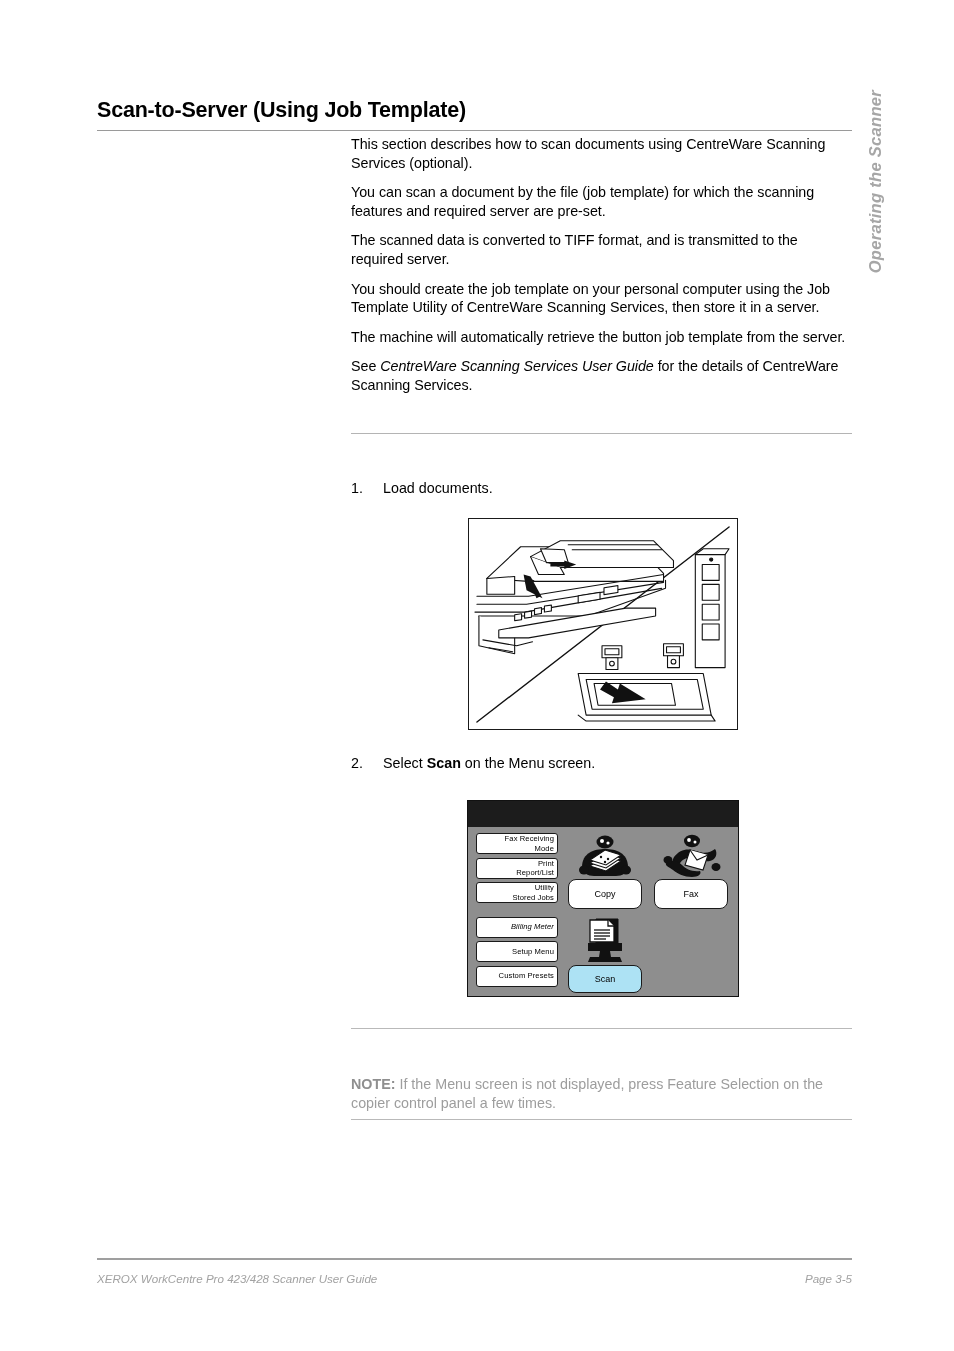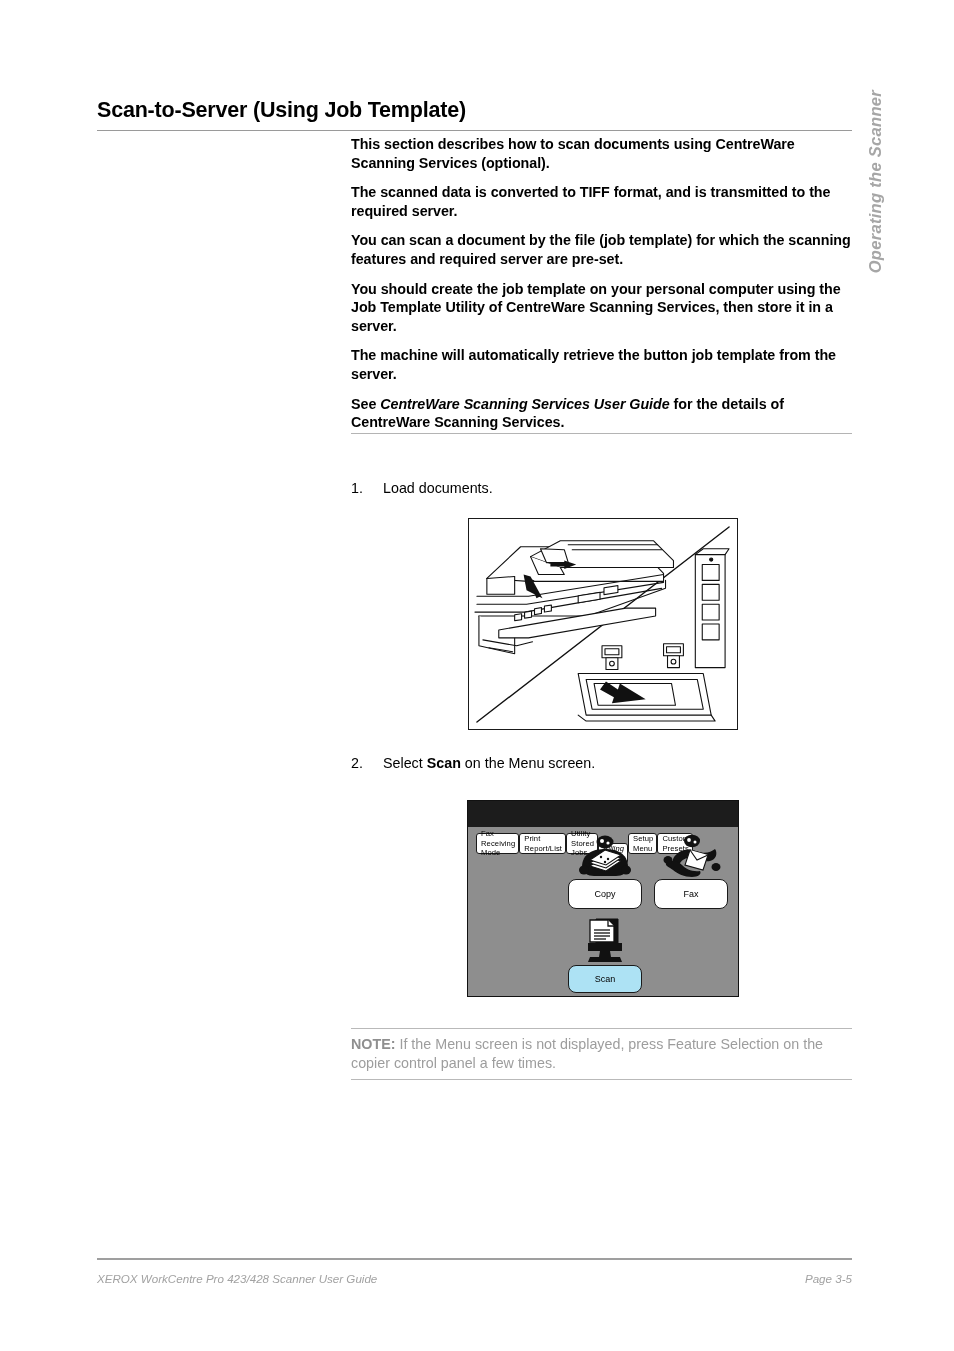--- a/index.html
+++ b/index.html
@@ -69,21 +69,20 @@
     position: absolute;
     left: 351px;
     top: 135px;
     width: 501px;
   }
   .p {
     font-size: 14.3px;
     line-height: 18.6px;
     margin: 0 0 11px 0;
     letter-spacing: -0.05px;
-    font-weight: bold;
   }
   .p:last-child { margin-bottom: 0; }
   .it { font-style: italic; }
   .bold { font-weight: bold; }
 
   
   .h2-wrap {
     position: absolute;
     left: 351px;
     top: 433px;
@@ -151,20 +150,22 @@
     position: relative;
     height: calc(100% - 26px);
     background: #8e8e8e;
   }
   .panel-left {
     position: absolute;
     left: 8px;
     top: 6px;
     width: 82px;
     display: flex;
+    flex-direction: column;
+    text-align: right;
   }
   .lbtn {
     background: #ffffff;
     border: 1.3px solid #1a1a1a;
     border-radius: 3px;
     font-size: 7.6px;
     line-height: 9.4px;
     padding: 2.5px 3px 2.5px 4px;
     box-sizing: border-box;
     margin-bottom: 3.5px;
@@ -214,20 +215,21 @@
   .note-rule {
     height: 1px;
     background: #b9b9b9;
     width: 100%;
   }
   .note-body {
     font-size: 14.3px;
     line-height: 18.6px;
     color: #9d9d9d;
     padding: 6px 0 7px 0;
+    margin-top: 40px;
   }
   .note-body .nb { font-weight: bold; color: #8f8f8f; }
 
   
   .after-note {
     position: absolute;
     left: 379px;
     top: 1096px;
     width: 473px;
     font-size: 14.3px;
@@ -265,22 +267,22 @@
     <span class="side-tab-text">Operating the Scanner</span>
   </div>
 
   <div class="h1-wrap">
     <h1 class="h1">Scan-to-Server (Using Job Template)</h1>
     <div class="rule-dark"></div>
   </div>
 
   <div class="col">
     <p class="p">This section describes how to scan documents using CentreWare Scanning Services (optional).</p>
+    <p class="p">You can scan a document by the file (job template) for which the scanning features and required server are pre-set.</p>
     <p class="p">The scanned data is converted to TIFF format, and is transmitted to the required server.</p>
-    <p class="p">You can scan a document by the file (job template) for which the scanning features and required server are pre-set.</p>
     <p class="p">You should create the job template on your personal computer using the Job Template Utility of CentreWare Scanning Services, then store it in a server.</p>
     <p class="p">The machine will automatically retrieve the button job template from the server.</p>
     <p class="p"><span>See </span><span class="it">CentreWare Scanning Services User Guide</span><span> for the details of CentreWare Scanning Services.</span></p>
   </div>
 
   <div class="h2-wrap">
     <div class="rule-light"></div>
   </div>
 
   <div class="step" id="step1">

